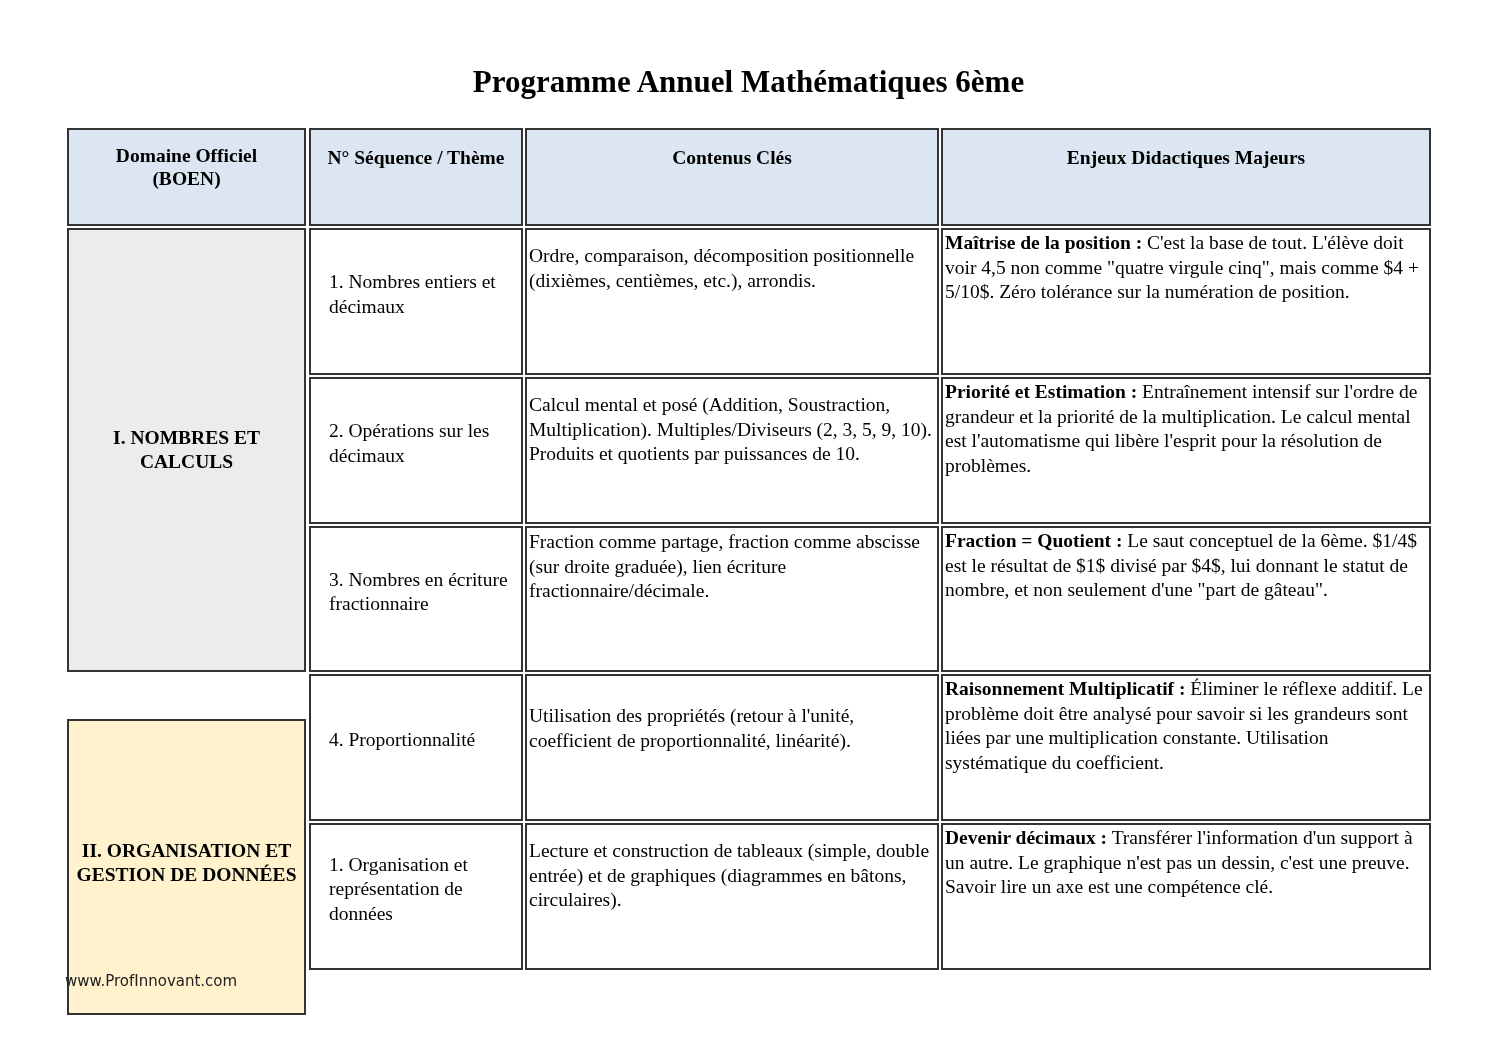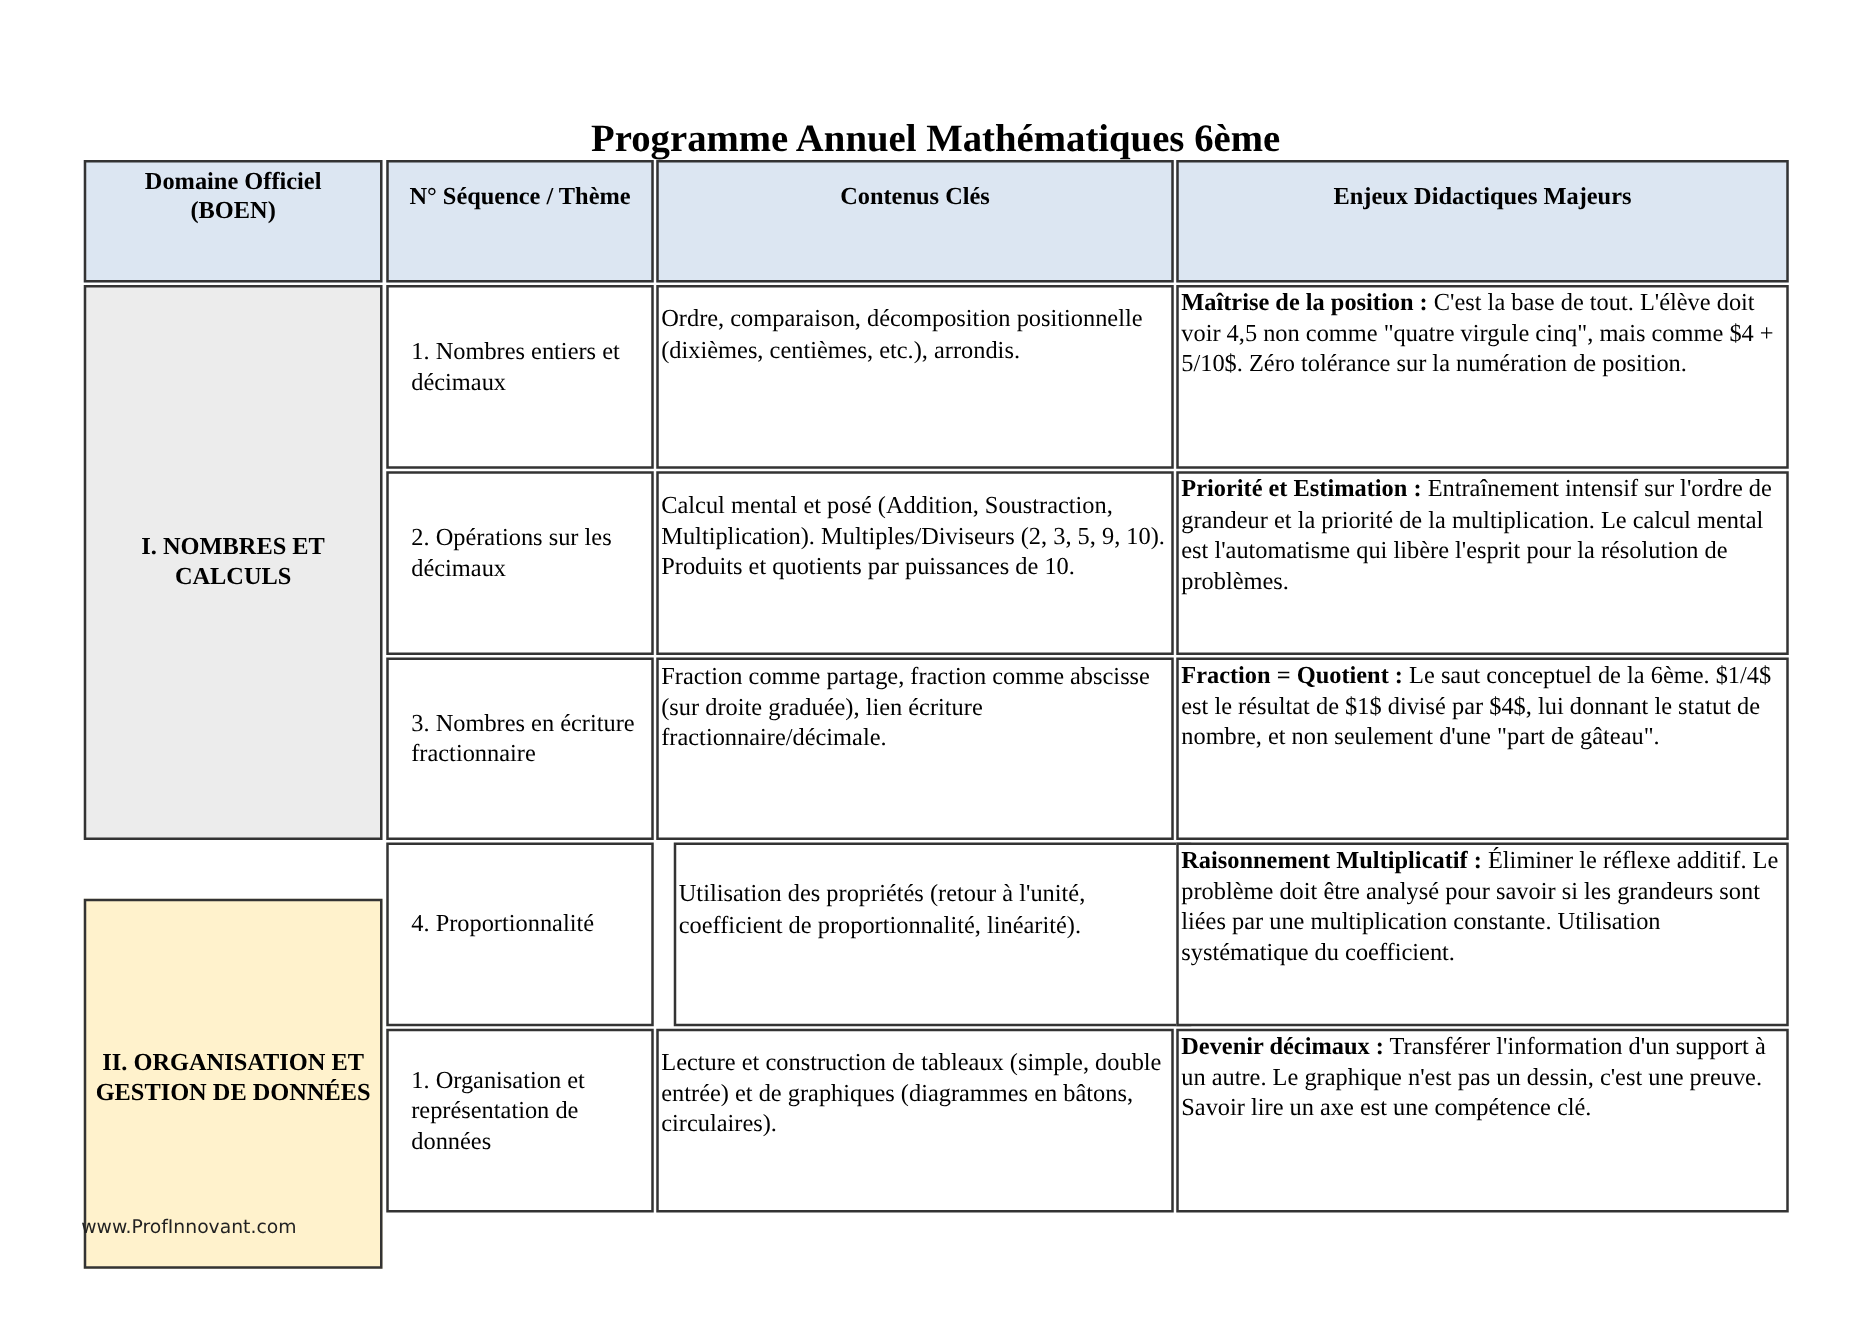--- a/index.html
+++ b/index.html
@@ -1,19 +1,19 @@
 <!DOCTYPE html>
 <html><head>
 <meta charset="utf-8">
 <style>
   html, body { margin:0; padding:0; background:#ffffff; }
   body { width:1497px; height:1058px; position:relative; overflow:hidden; font-family:"Liberation Serif", serif; color:#000; }
-  .title { position:absolute; left:0; top:64px; width:1497px; text-align:center; font-size:31px; font-weight:bold;margin-top:29px; }
+  .title { position:absolute; left:0; top:64px; width:1497px; text-align:center; font-size:31px; font-weight:bold; }
   .cell { position:absolute; box-sizing:border-box; border:2px solid #333; background:#fff; font-size:19.5px; line-height:24.5px; padding:0 2px; }
-  .hdr { background:#dce6f2; font-weight:bold; text-align:center; padding-top:4px; font-size:19.5px; line-height:23px; }
+  .hdr { background:#dce6f2; font-weight:bold; text-align:center; padding-top:14px; font-size:19.5px; line-height:23px; }
   .dom1 { background:#ececec; }
   .dom2 { background:#fff2cc; }
   .dom { font-weight:bold; text-align:center; display:flex; align-items:center; justify-content:center; font-size:19.5px; line-height:24.5px; padding:0 2px; }
   .seq { font-weight:normal; display:flex; align-items:center; padding-left:18px; }
   .cont { padding-top:14px; padding-left:2px; }
   .enj { padding-top:1px; padding-left:2px; }
   .enj b { font-weight:bold; }
   .footer { position:absolute; left:65px; top:972px; font-family:"DejaVu Sans", sans-serif; font-size:15px; color:#222; }
 </style>
 </head>
@@ -67,21 +67,21 @@
 <div class="cell cont" style="left:525px;top:526px;width:414px;height:146px;padding-top:2px;">
   <span>Fraction comme partage, fraction comme abscisse (sur droite graduée), lien écriture fractionnaire/décimale.</span>
 </div>
 <div class="cell enj" style="left:941px;top:526px;width:490px;height:146px;">
   <b>Fraction = Quotient :</b><span> Le saut conceptuel de la 6ème. $1/4$ est le résultat de $1$ divisé par $4$, lui donnant le statut de nombre, et non seulement d'une "part de gâteau".</span>
 </div>
 
 <div class="cell seq" style="left:309px;top:674px;width:214px;height:147px;">
   <span style="margin-top:-14px;">4. Proportionnalité</span>
 </div>
-<div class="cell cont" style="left:525px;top:674px;width:414px;height:147px;padding-top:28px;margin-left:14px;">
+<div class="cell cont" style="left:525px;top:674px;width:414px;height:147px;padding-top:28px;">
   <span>Utilisation des propriétés (retour à l'unité, coefficient de proportionnalité, linéarité).</span>
 </div>
 <div class="cell enj" style="left:941px;top:674px;width:490px;height:147px;">
   <b>Raisonnement Multiplicatif :</b><span> Éliminer le réflexe additif. Le problème doit être analysé pour savoir si les grandeurs sont liées par une multiplication constante. Utilisation systématique du coefficient.</span>
 </div>
 
 <div class="cell seq" style="left:309px;top:823px;width:214px;height:147px;">
   <span style="margin-top:-14px;">1. Organisation et représentation de données</span>
 </div>
 <div class="cell cont" style="left:525px;top:823px;width:414px;height:147px;">

